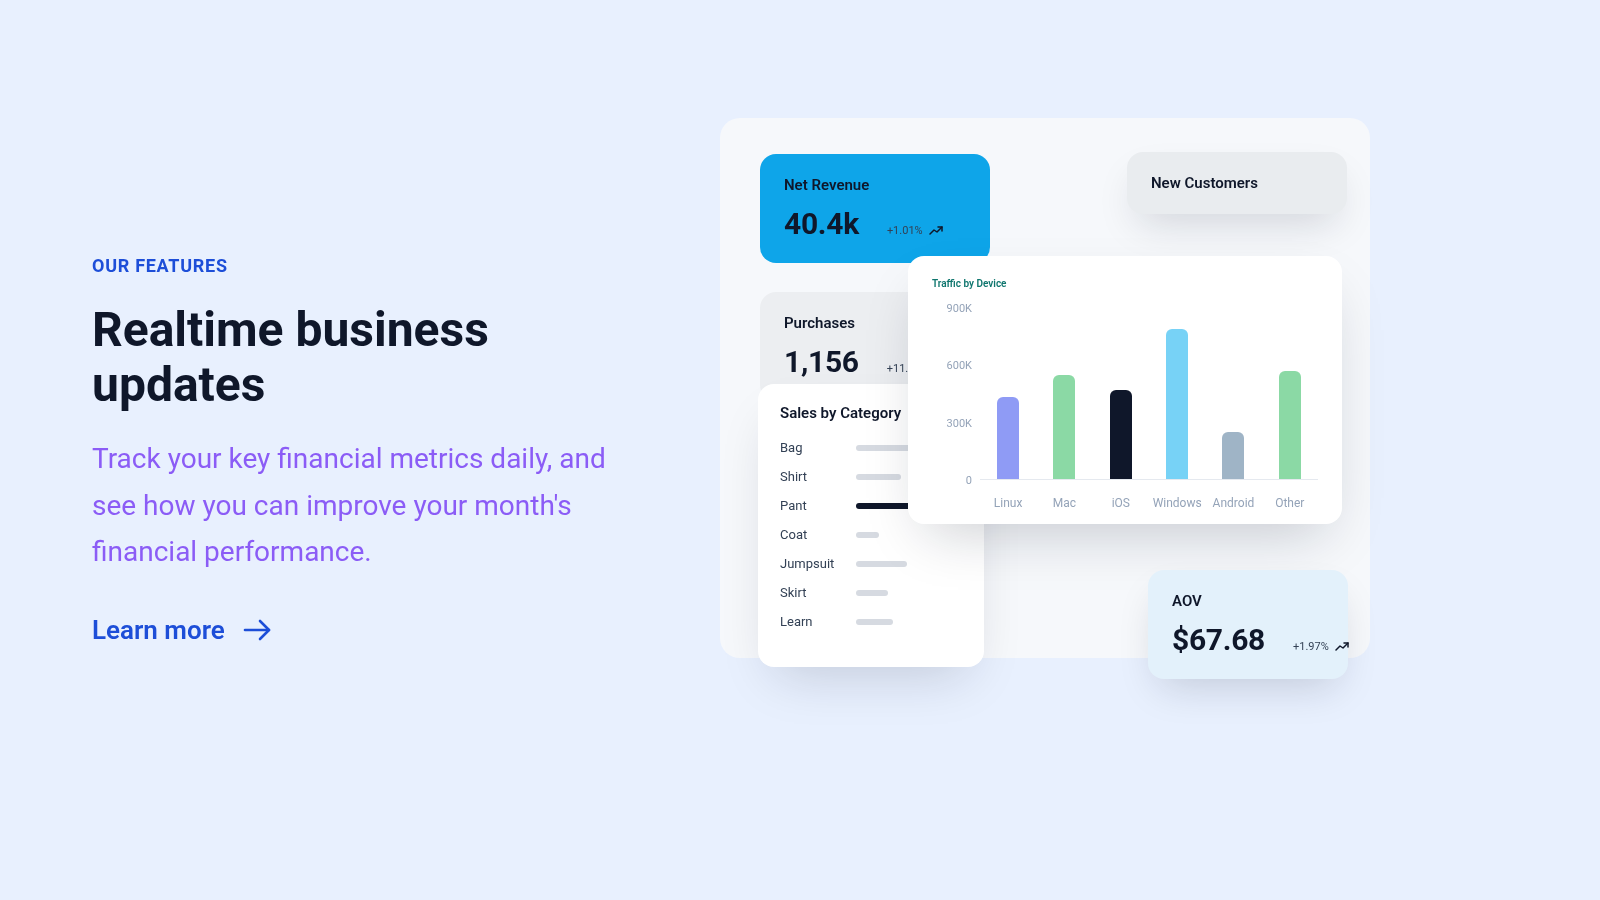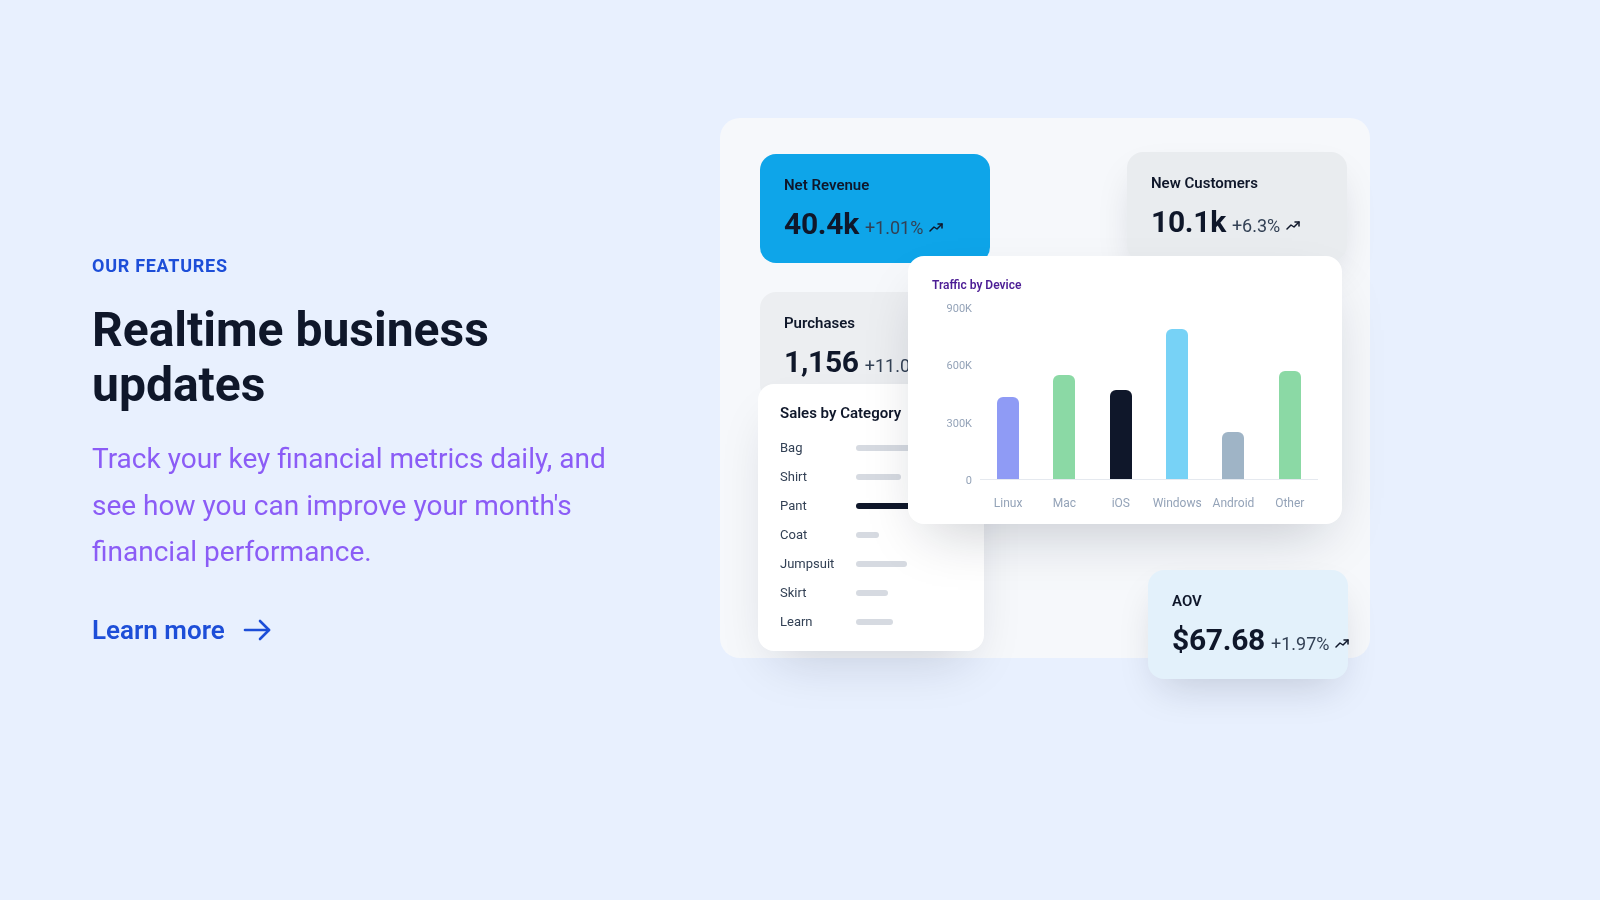--- a/index.html
+++ b/index.html
@@ -70,31 +70,31 @@
     padding: 22px 24px;
   }
   .card .label {
     font-size: 15px;
     font-weight: 600;
     color: #0F172A;
   }
   .card .value-row {
     display: flex;
     align-items: baseline;
-    gap: 6px;
+    gap: 28px;
     margin-top: 12px;
   }
   .card .value {
     font-size: 30px;
     font-weight: 700;
     color: #0F172A;
     letter-spacing: -0.01em;
   }
   .card .delta {
-    font-size: 18px;
+    font-size: 11px;
     color: #334155;
     display: inline-flex;
     align-items: center;
     gap: 6px;
   }
   .trend-icon { width: 14px; height: 10px; }
 
   
   .net-revenue {
     left: 40px; top: 36px;
@@ -122,21 +122,21 @@
     box-shadow: 0 18px 40px -12px rgba(15,23,42,0.18);
   }
 
   
   .sales-cat {
     position: absolute;
     left: 38px; top: 266px;
     width: 226px;
     background: #FFFFFF;
     border-radius: 16px;
-    padding: 20px 22px 22px;
+    padding: 20px 22px 38px;
     box-shadow: 0 24px 50px -18px rgba(15,23,42,0.18);
   }
   .sales-cat .label { font-size: 15px; font-weight: 600; color:#0F172A; }
   .sales-cat .rows { margin-top: 18px; display: flex; flex-direction: column; gap: 14px; }
   .sc-row { display: flex; align-items: center; gap: 14px; }
   .sc-name { width: 62px; font-size: 13px; color: #334155; }
   .sc-bar-wrap { flex: 1; position: relative; height: 6px; }
   .sc-bar { position: absolute; left: 0; top: 0; height: 6px; border-radius: 3px; background: #D6DAE1; }
   .sc-bar.active { background: #0F172A; }
 
@@ -144,21 +144,21 @@
   .traffic {
     position: absolute;
     left: 188px; top: 138px;
     width: 434px;
     height: 268px;
     background: #FFFFFF;
     border-radius: 16px;
     padding: 22px 24px 14px;
     box-shadow: 0 24px 55px -18px rgba(15,23,42,0.22);
   }
-  .traffic .label { font-size: 12px; font-weight: 600; color:#4c1d95; }
+  .traffic .label { font-size: 10px; font-weight: 600; color:#0f766e; }
   .chart-area {
     position: absolute;
     left: 24px; right: 24px; top: 52px; bottom: 44px;
   }
   .y-axis {
     position: absolute; left: 0; top: 0; bottom: 0; width: 40px;
   }
   .y-tick {
     position: absolute; right: 0;
     font-size: 11px; color: #94A3B8;
@@ -208,30 +208,20 @@
         <svg class="trend-icon" viewBox="0 0 14 10" fill="none" stroke="#0F172A" stroke-width="1.5" stroke-linecap="round" stroke-linejoin="round">
             <polyline points="1,8 5,4 8,6 13,1"></polyline>
             <polyline points="9,1 13,1 13,5"></polyline>
           </svg>
       </div>
     </div>
   </div>
 
   <div class="card new-customers">
     <div class="label">New Customers</div>
-    <div class="value-row">
-      <div class="value">10.1k</div>
-      <div class="delta">
-        <span>+6.3%</span>
-        <svg class="trend-icon" viewBox="0 0 14 10" fill="none" stroke="#0F172A" stroke-width="1.5" stroke-linecap="round" stroke-linejoin="round">
-            <polyline points="1,8 5,4 8,6 13,1"></polyline>
-            <polyline points="9,1 13,1 13,5"></polyline>
-          </svg>
-      </div>
-    </div>
   </div>
 
   <div class="card purchases">
     <div class="label">Purchases</div>
     <div class="value-row">
       <div class="value">1,156</div>
       <div class="delta">
         <span>+11.01%</span>
         <svg class="trend-icon" viewBox="0 0 14 10" fill="none" stroke="#0F172A" stroke-width="1.5" stroke-linecap="round" stroke-linejoin="round">
             <polyline points="1,8 5,4 8,6 13,1"></polyline>

